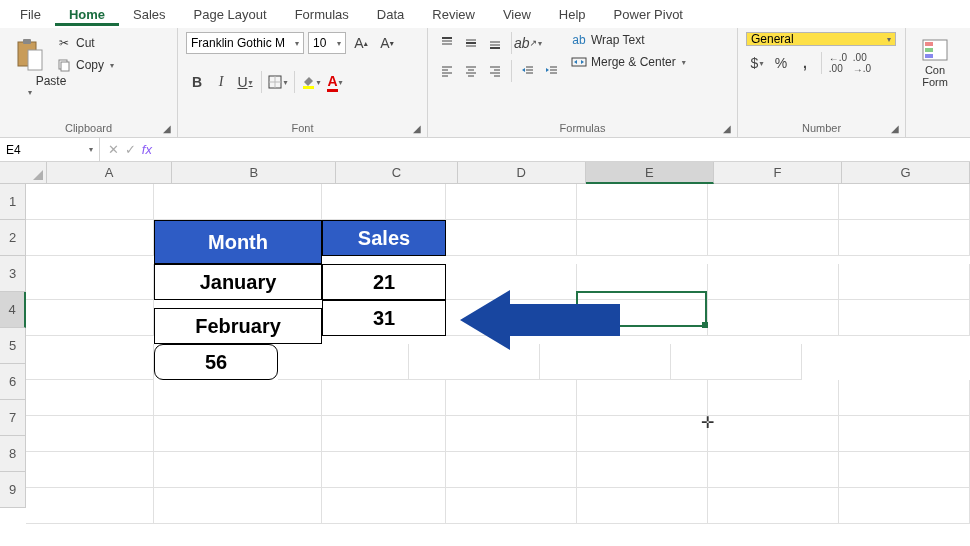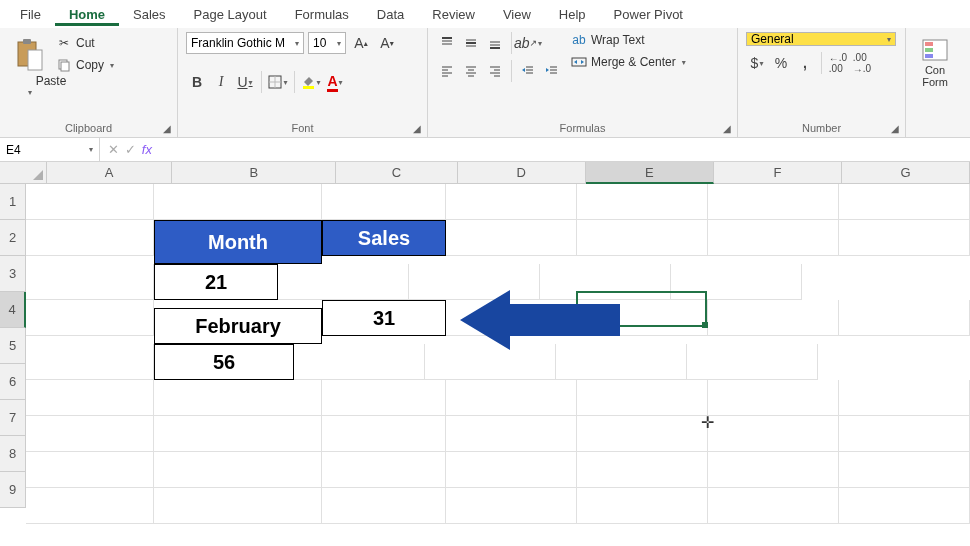--- a/index.html
+++ b/index.html
@@ -354,38 +354,39 @@
           <div class="cell" style="width: 128px; height: 36px;"></div>
           <div class="cell th" style="width: 168px; height: 44px;">Month</div>
           <div class="cell th" style="width: 124px; height: 36px;">Sales</div>
           <div class="cell" style="width: 131px; height: 36px;"></div>
           <div class="cell" style="width: 131px; height: 36px;"></div>
           <div class="cell" style="width: 131px; height: 36px;"></div>
           <div class="cell" style="width: 131px; height: 36px;"></div>
         </div>
         <div class="crow">
           <div class="cell" style="width: 128px; height: 36px;"></div>
+          <div class="cell td" style="width: 168px; height: 36px;">January</div>
           <div class="cell td" style="width: 124px; height: 36px;">21</div>
           <div class="cell" style="width: 131px; height: 36px;"></div>
           <div class="cell" style="width: 131px; height: 36px;"></div>
           <div class="cell" style="width: 131px; height: 36px;"></div>
           <div class="cell" style="width: 131px; height: 36px;"></div>
         </div>
         <div class="crow">
           <div class="cell" style="width: 128px; height: 36px;"></div>
           <div class="cell td" style="width: 168px; height: 36px; margin-top: 8px;">February</div>
           <div class="cell td" style="width: 124px; height: 36px;">31</div>
           <div class="cell" style="width: 131px; height: 36px;"></div>
           <div class="cell" style="width: 131px; height: 36px;"></div>
           <div class="cell" style="width: 131px; height: 36px;"></div>
           <div class="cell" style="width: 131px; height: 36px;"></div>
         </div>
         <div class="crow">
           <div class="cell" style="width: 128px; height: 36px;"></div>
-          <div class="cell td" style="width: 140px; height: 36px;">56</div>
+          <div class="cell td" style="width: 124px; height: 36px; border-radius: 9px;">56</div>
           <div class="cell" style="width: 131px; height: 36px;"></div>
           <div class="cell" style="width: 131px; height: 36px;"></div>
           <div class="cell" style="width: 131px; height: 36px;"></div>
           <div class="cell" style="width: 131px; height: 36px;"></div>
         </div>
         <div class="crow">
           <div class="cell" style="width: 128px; height: 36px;"></div>
           <div class="cell" style="width: 168px; height: 36px;"></div>
           <div class="cell" style="width: 124px; height: 36px;"></div>
           <div class="cell" style="width: 131px; height: 36px;"></div>

